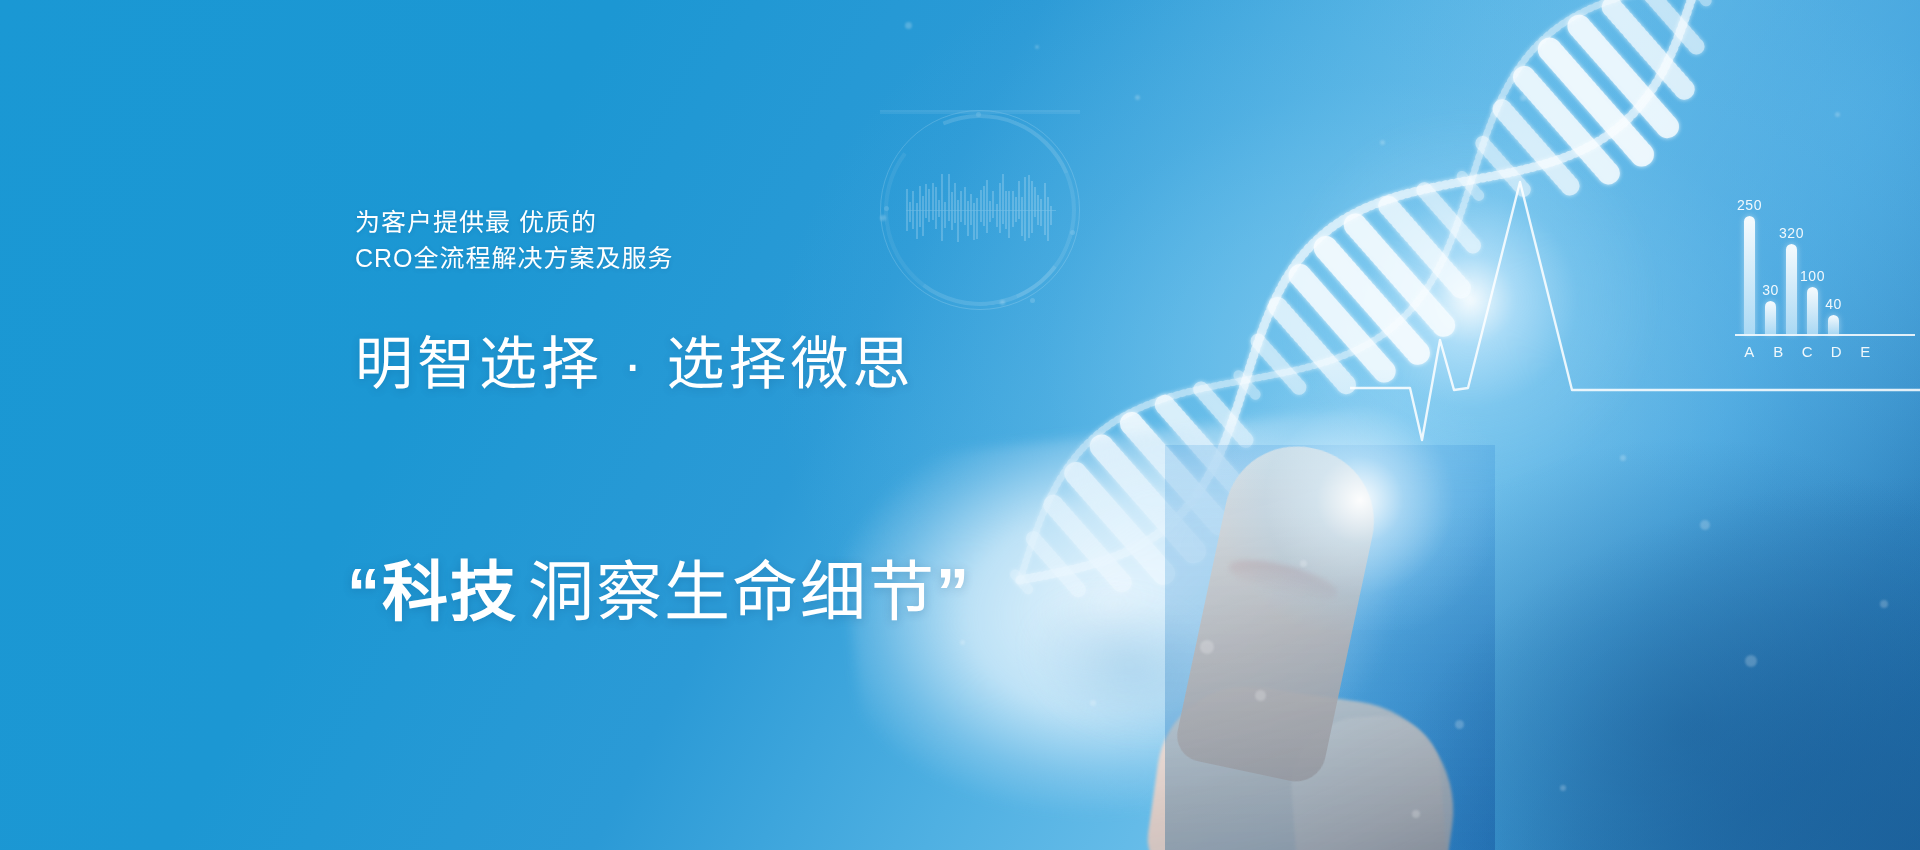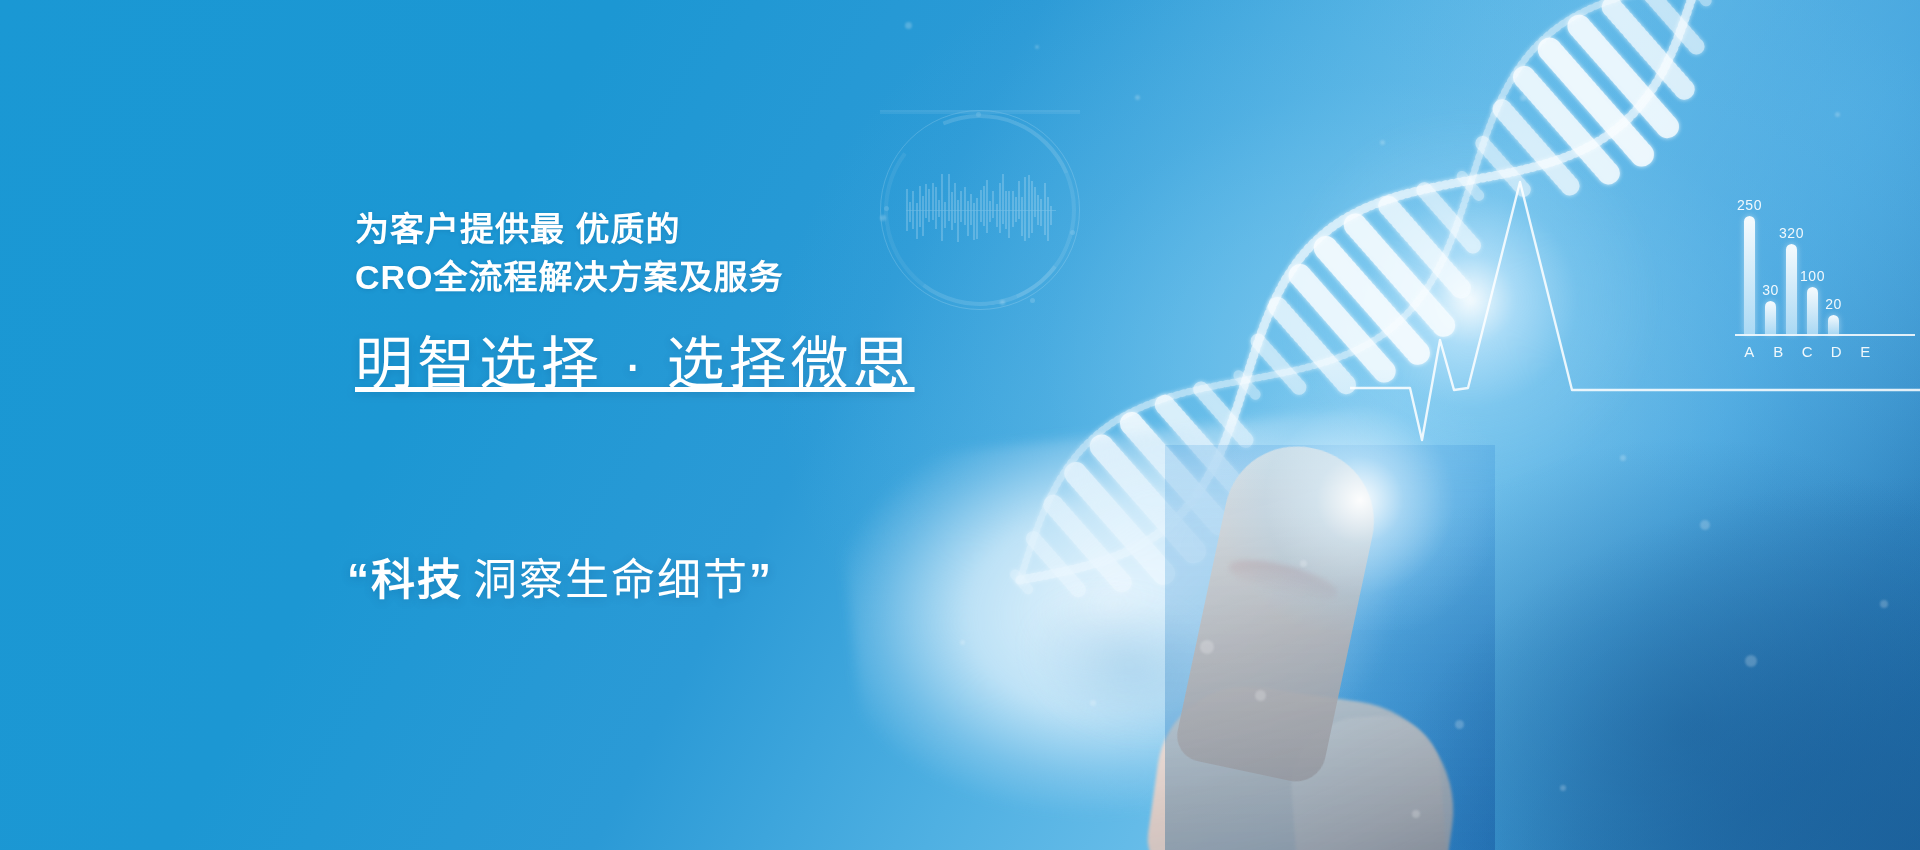--- a/index.html
+++ b/index.html
@@ -189,53 +189,52 @@
   .chart-labels span {
     width:13px; text-align:center;
     font-size:15px; color:rgba(255,255,255,.92); letter-spacing:.5px;
   }
 
   
   .content { position:absolute; left:355px; top:0; width:780px; height:850px; z-index:20; }
 
   .subtitle {
     position:absolute; top:205px; left:0;
-    font-size:34px; line-height:1.42; font-weight:700;
+    font-size:25px; line-height:1.42; font-weight:400;
     color:#ffffff; letter-spacing:1px;
     white-space:pre-line;
     text-shadow:0 1px 4px rgba(0,60,110,.18);
   }
   .headline {
     position:absolute; top:330px; left:0;
     font-size:58px; line-height:1.16; font-weight:400;
     color:#ffffff; letter-spacing:4px;
     text-shadow:0 2px 8px rgba(0,60,110,.20);
     white-space:nowrap;
-    text-decoration:underline;
   }
 
   .view-more {
     position:absolute; top:470px; left:2px;
     display:flex; align-items:center; gap:24px;
     cursor:pointer; text-decoration:none;
   }
   .view-more-label {
     font-size:15px; letter-spacing:2.4px; color:rgba(255,255,255,.95);
     font-weight:400;
   }
   .view-more-circle {
     width:52px; height:52px; border-radius:50%;
     border:1px solid rgba(255,255,255,.85);
     display:flex; align-items:center; justify-content:center;
   }
   .view-more-circle svg { display:block; }
 
   .quote {
     position:absolute; top:555px; left:-8px;
-    font-size:44px; line-height:1.15; letter-spacing:2px;
+    font-size:66px; line-height:1.15; letter-spacing:2px;
     color:#ffffff; white-space:nowrap;
     text-shadow:0 2px 10px rgba(0,60,110,.22);
   }
   .quote .mark { font-weight:700; }
   .quote .kw { font-weight:700; }
   .quote .rest { font-weight:400; padding-left:10px; }
 </style>
 </head>
 <body>
 
@@ -449,21 +448,21 @@
         <div class="chart-col">
           <div class="chart-bar" style="height: 89.68px;"></div>
           <span class="chart-val">320</span>
         </div>
         <div class="chart-col">
           <div class="chart-bar" style="height: 47.2px;"></div>
           <span class="chart-val">100</span>
         </div>
         <div class="chart-col">
           <div class="chart-bar" style="height: 18.88px;"></div>
-          <span class="chart-val">20</span>
+          <span class="chart-val">40</span>
         </div>
       </div>
     <div class="chart-axis"></div>
     <div class="chart-labels" id="chart-labels">
         <span>A</span>
         <span>B</span>
         <span>C</span>
         <span>D</span>
         <span>E</span>
       </div>

